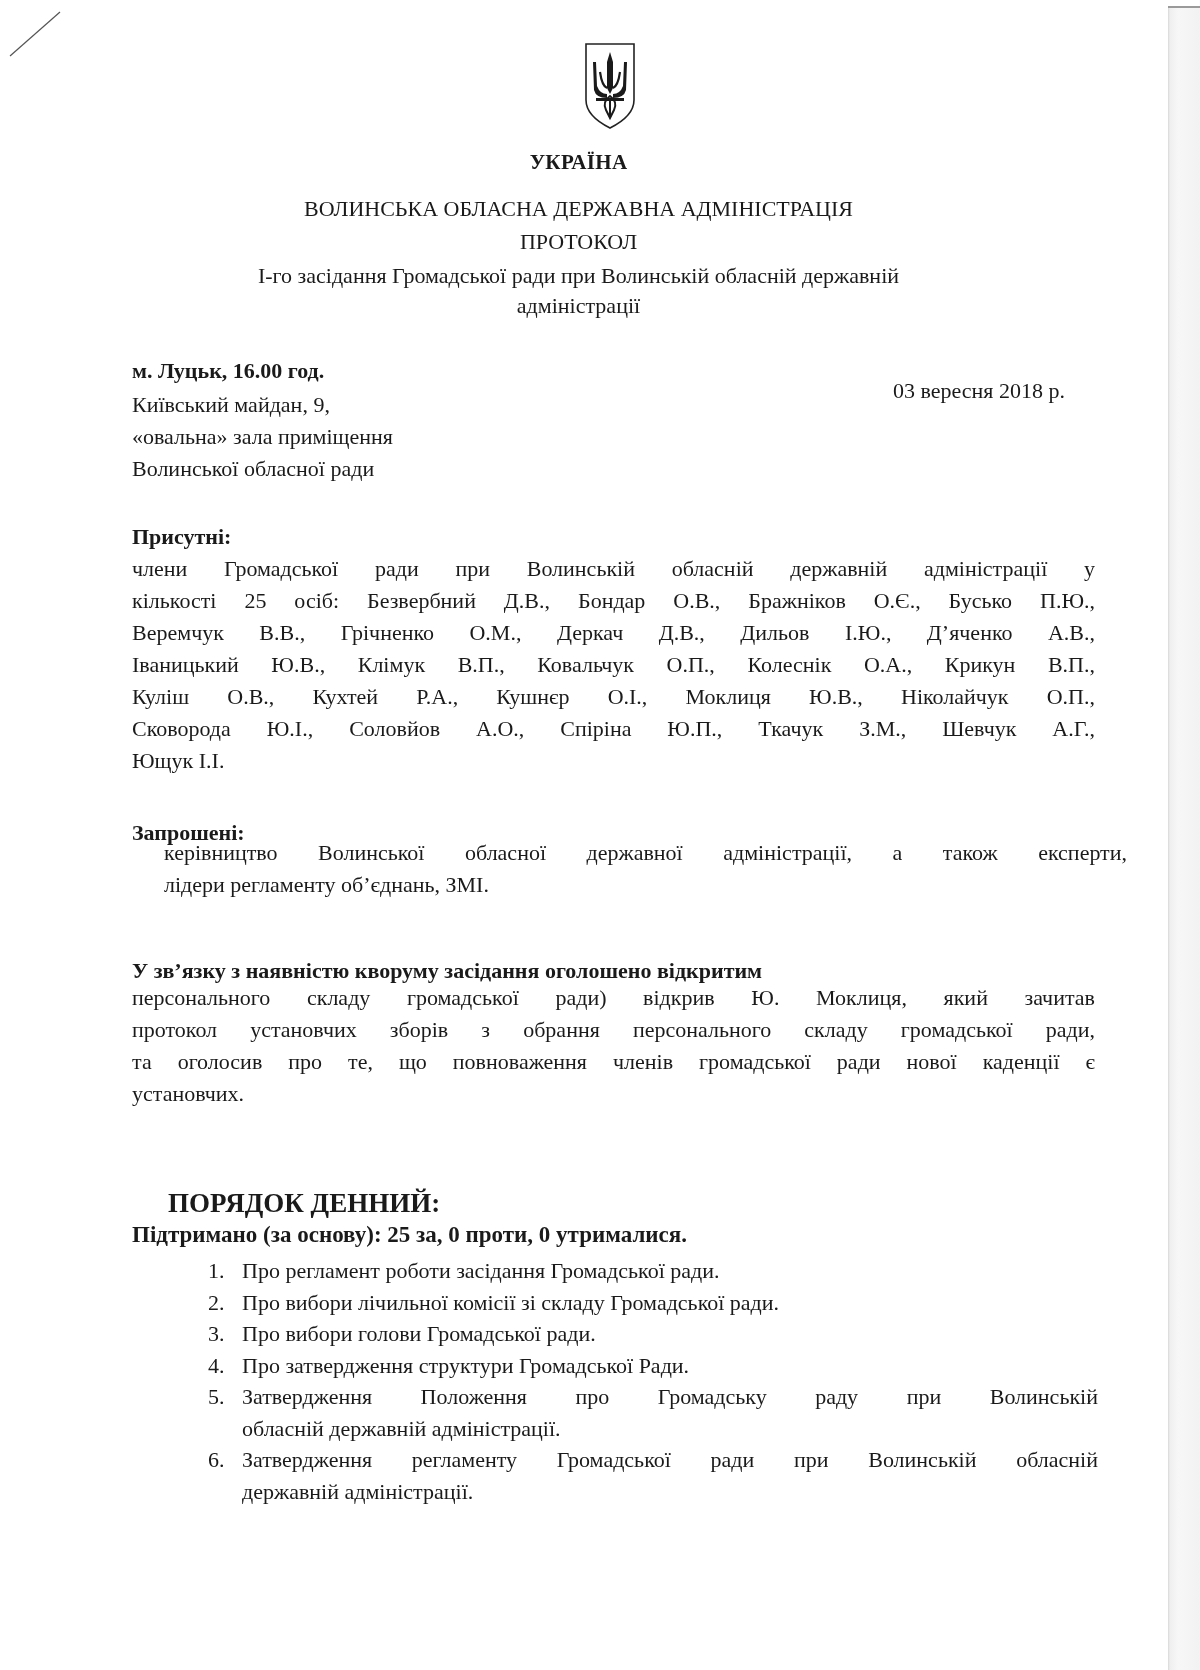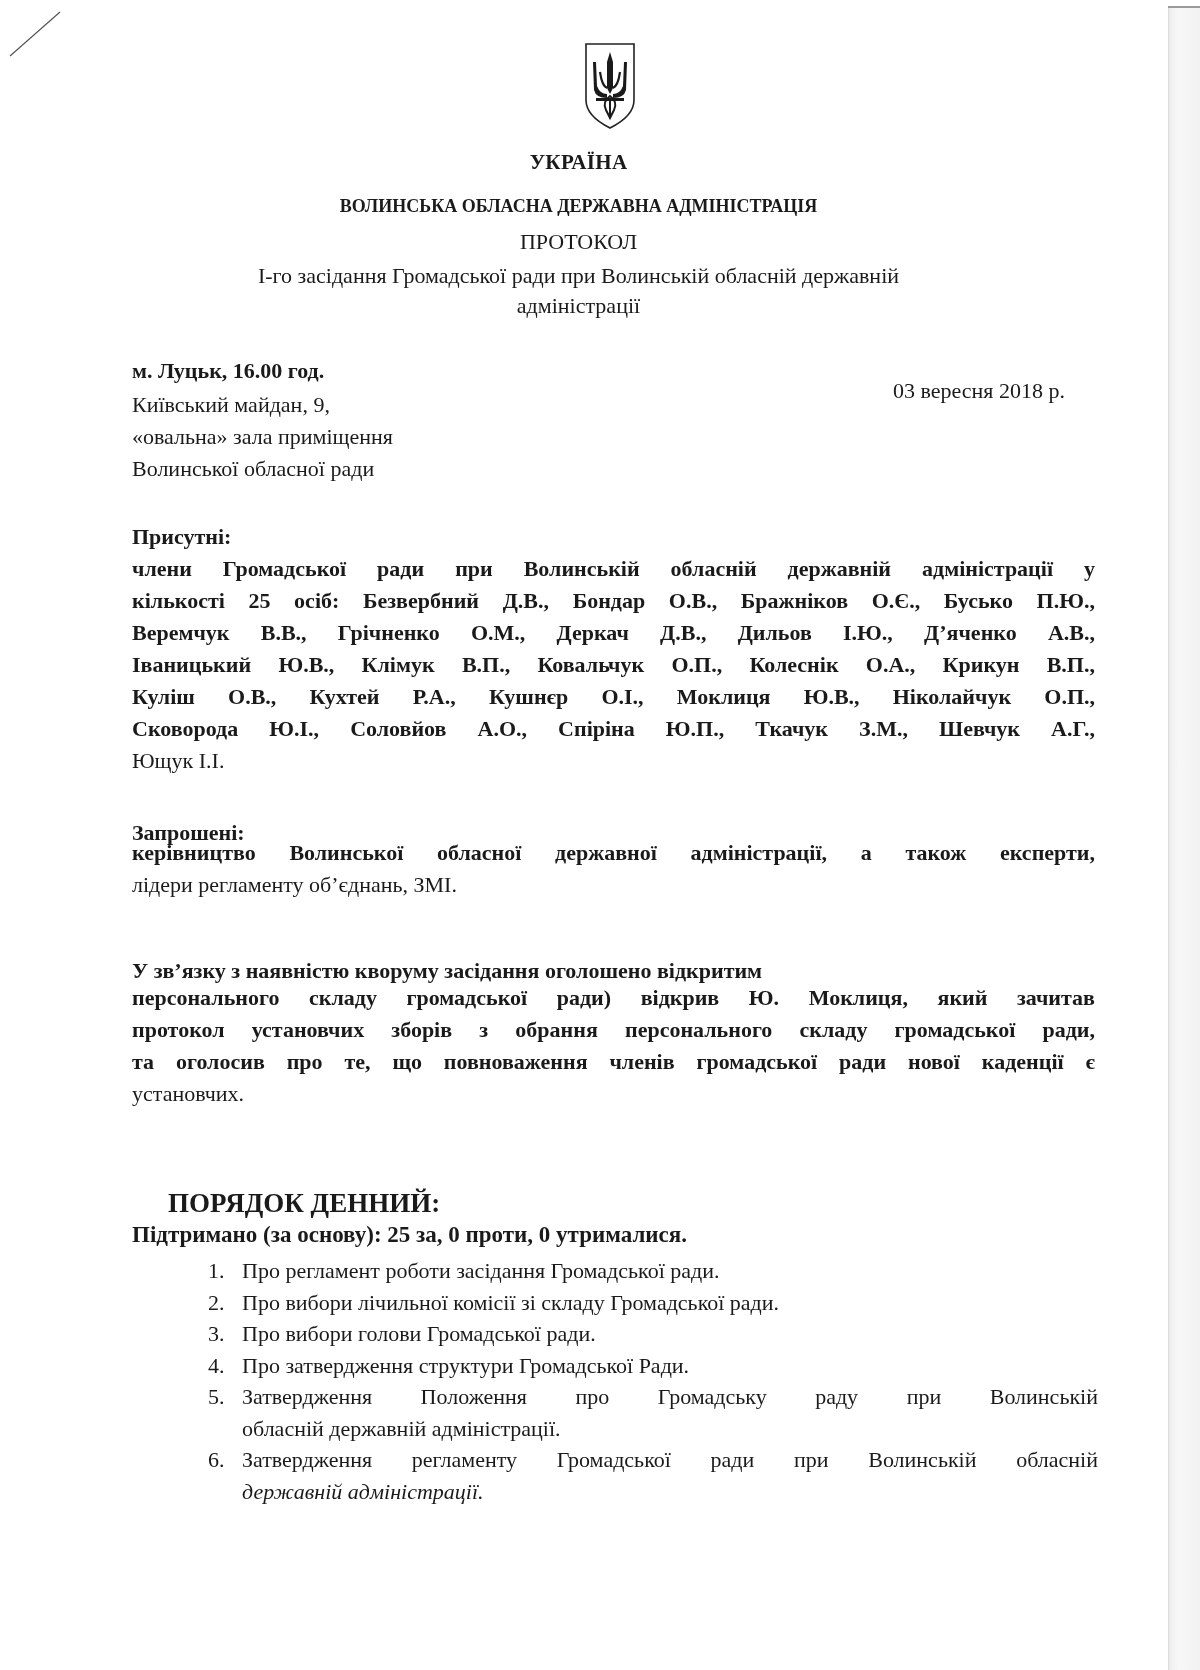--- a/index.html
+++ b/index.html
@@ -15,29 +15,29 @@
   }
   .page-edge-top {
     position: absolute; left: 1168px; top: 6px; width: 32px; height: 3px; background: #9a9a9a;
   }
   .pen-mark {
     position: absolute; left: 4px; top: 8px; width: 60px; height: 50px;
   }
   .emblem { position: absolute; left: 580px; top: 38px; width: 60px; height: 92px; }
   .center { position: absolute; left: 0; width: 1157px; text-align: center; }
   .t-ukraine { top: 150px; font-size: 21px; font-weight: bold; letter-spacing: 0.3px; }
-  .t-org { top: 196px; font-size: 18px; font-weight: bold; }
+  .t-org { top: 196px; font-size: 22px; font-weight: normal; }
   .t-protocol { top: 229px; font-size: 22px; }
   .t-sub1 { top: 263px; font-size: 22px; }
   .t-sub2 { top: 293px; font-size: 22px; }
   .line { position: absolute; left: 132px; font-size: 22px; white-space: nowrap; }
   .bold { font-weight: bold; }
   .date { position: absolute; left: 893px; top: 358px; font-size: 22px; margin-top: 20px; }
   .para { position: absolute; left: 132px; width: 963px; font-size: 22px; line-height: 32px; text-align: justify; }
-  .para .jl { display: block; text-align: justify; text-align-last: justify; white-space: nowrap; font-weight: bold; }
+  .para .jl { display: block; text-align: justify; text-align-last: justify; white-space: nowrap; }
   .para .last { display: block; text-align: left; }
   .agenda-title { position: absolute; left: 132px; top: 1188px; font-size: 27px; font-weight: bold; margin-left: 36px; }
   .vote { position: absolute; left: 132px; top: 1222px; font-size: 23px; font-weight: bold; }
   .agenda { position: absolute; left: 208px; top: 1255px; width: 890px; margin: 0; padding: 0; list-style: none; font-size: 22px; line-height: 31.5px; }
   .agenda li { position: relative; padding-left: 34px; }
   .agenda .num { position: absolute; left: 0; top: 0; }
   .agenda .jl { display: block; text-align: justify; text-align-last: justify; }
 </style>
 </head>
 <body>
@@ -78,21 +78,21 @@
   <span class="jl">члени Громадської ради при Волинській обласній державній адміністрації у</span>
   <span class="jl">кількості 25 осіб: Безвербний Д.В., Бондар О.В., Бражніков О.Є., Бусько П.Ю.,</span>
   <span class="jl">Веремчук В.В., Грічненко О.М., Деркач Д.В., Дильов І.Ю., Д’яченко А.В.,</span>
   <span class="jl">Іваницький Ю.В., Клімук В.П., Ковальчук О.П., Колеснік О.А., Крикун В.П.,</span>
   <span class="jl">Куліш О.В., Кухтей Р.А., Кушнєр О.І., Моклиця Ю.В., Ніколайчук О.П.,</span>
   <span class="jl">Сковорода Ю.І., Соловйов А.О., Спіріна Ю.П., Ткачук З.М., Шевчук А.Г.,</span>
   <span class="last">Ющук І.І.</span>
 </div>
 
 <div class="line bold" style="top:808px;margin-top:12px;">Запрошені:</div>
-<div class="para" style="top:837px;">
+<div class="para" style="top:837px;margin-left:32px;">
   <span class="jl">керівництво Волинської обласної державної адміністрації, а також експерти,</span>
   <span class="last">лідери регламенту об’єднань, ЗМІ.</span>
 </div>
 
 <div class="line bold" style="top:934px;margin-top:24px;">У зв’язку з наявністю кворуму засідання оголошено відкритим</div>
 <div class="para" style="top:982px;">
   <span class="jl">персонального складу громадської ради) відкрив Ю. Моклиця, який зачитав</span>
   <span class="jl">протокол установчих зборів з обрання персонального складу громадської ради,</span>
   <span class="jl">та оголосив про те, що повноваження членів громадської ради нової каденції є</span>
   <span class="last">установчих.</span>
@@ -119,15 +119,15 @@
     <span>Про затвердження структури Громадської Ради.</span>
   </li>
   <li>
     <span class="num">5.</span>
     <span class="jl">Затвердження Положення про Громадську раду при Волинській</span>
     <span style="display:block;">обласній державній адміністрації.</span>
   </li>
   <li>
     <span class="num">6.</span>
     <span class="jl">Затвердження регламенту  Громадської ради при Волинській обласній</span>
-    <span style="display:block;font-style:italic;">державній адміністрації.</span>
+    <span style="display:block;">державній адміністрації.</span>
   </li>
 </ol>
 
 </body></html>

